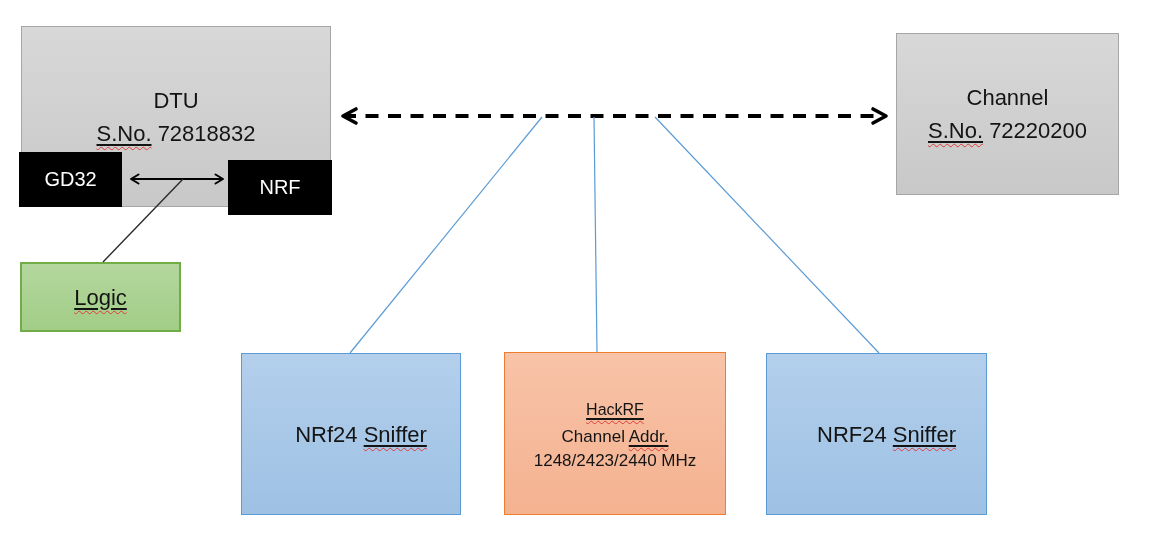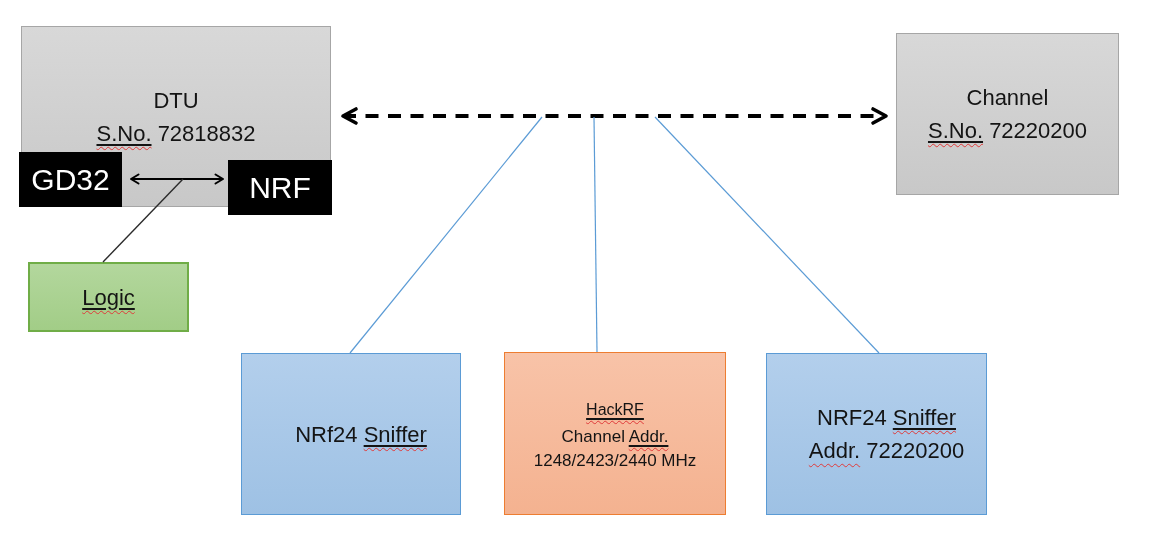--- a/index.html
+++ b/index.html
@@ -13,21 +13,21 @@
     text-align:center; z-index:1;
   }
   .line { line-height:33px; font-size:22px; white-space:nowrap; }
   .gray   { background:linear-gradient(#d8d8d8,#c8c8c8); border:1px solid #a6a6a6; }
   .green  { background:linear-gradient(#b3d79d,#a2cd87); border:2px solid #70ad47; }
   .blue   { background:linear-gradient(#b3cfec,#9ec1e4); border:1.5px solid #5b9bd5;padding-left:20px; }
   .orange { background:linear-gradient(#f8c3a8,#f4b290); border:1.5px solid #ed7d31; }
   .black-chip {
     position:absolute; box-sizing:border-box; background:#000000; color:#ffffff;
     display:flex; align-items:center; justify-content:center;
-    font-size:30px; z-index:2;
+    font-size:20px; z-index:2;
   }
   
   .u { text-decoration:underline solid; text-decoration-thickness:1.5px; text-underline-offset:3px; }
   
   .sp { text-decoration:underline wavy #e03a3a; text-decoration-thickness:1px; text-underline-offset:5px; }
   .hackrf-title { font-size:16px; line-height:30px; white-space:nowrap; }
   .hackrf-sub   { font-size:17px; line-height:24px; white-space:nowrap; }
   .overlay { position:absolute; left:0; top:0; z-index:5; pointer-events:none; }
 </style>
 </head>
@@ -50,21 +50,21 @@
     <span>NRF</span>
   </div>
 
   <div class="box gray" style="left:896px; top:33px; width:223px; height:162px;">
     <div class="line">Channel</div>
     <div class="line">
       <span class="u"><span class="sp">S.No.</span></span><span> 72220200</span>
     </div>
   </div>
 
-  <div class="box green" style="left:28px; top:262px; width:161px; height:70px;">
+  <div class="box green" style="left:20px; top:262px; width:161px; height:70px;">
     <div class="line">
       <span class="u"><span class="sp">Logic</span></span>
     </div>
   </div>
 
   <div class="box blue" style="left:241px; top:353px; width:220px; height:162px;">
     <div class="line">
       <span>NRf24 </span><span class="u"><span class="sp">Sniffer</span></span>
     </div>
   </div>
@@ -75,23 +75,20 @@
     </div>
     <div class="hackrf-sub">
       <span>Channel </span><span class="u"><span class="sp">Addr.</span></span>
     </div>
     <div class="hackrf-sub">1248/2423/2440 MHz</div>
   </div>
 
   <div class="box blue" style="left:766px; top:353px; width:221px; height:162px;">
     <div class="line">
       <span>NRF24 </span><span class="u"><span class="sp">Sniffer</span></span>
-    </div>
-    <div class="line">
-      <span class="sp">Addr.</span><span> 72220200</span>
     </div>
   </div>
 
   <svg class="overlay" width="1157" height="543" viewBox="0 0 1157 543">
     <defs>
       <marker id="arrowBig" markerUnits="userSpaceOnUse" markerWidth="20" markerHeight="20" viewBox="0 0 20 20" refX="16" refY="10" orient="auto-start-reverse">
         <path d="M3,3 L16,10 L3,17" fill="none" stroke="#000000" stroke-width="3.6" stroke-linecap="round" stroke-linejoin="round"></path>
       </marker>
       <marker id="arrowSmall" markerUnits="userSpaceOnUse" markerWidth="14" markerHeight="14" viewBox="0 0 14 14" refX="10.5" refY="7" orient="auto-start-reverse">
         <path d="M3,2.5 L10.5,7 L3,11.5" fill="none" stroke="#000000" stroke-width="2" stroke-linecap="round" stroke-linejoin="round"></path>

